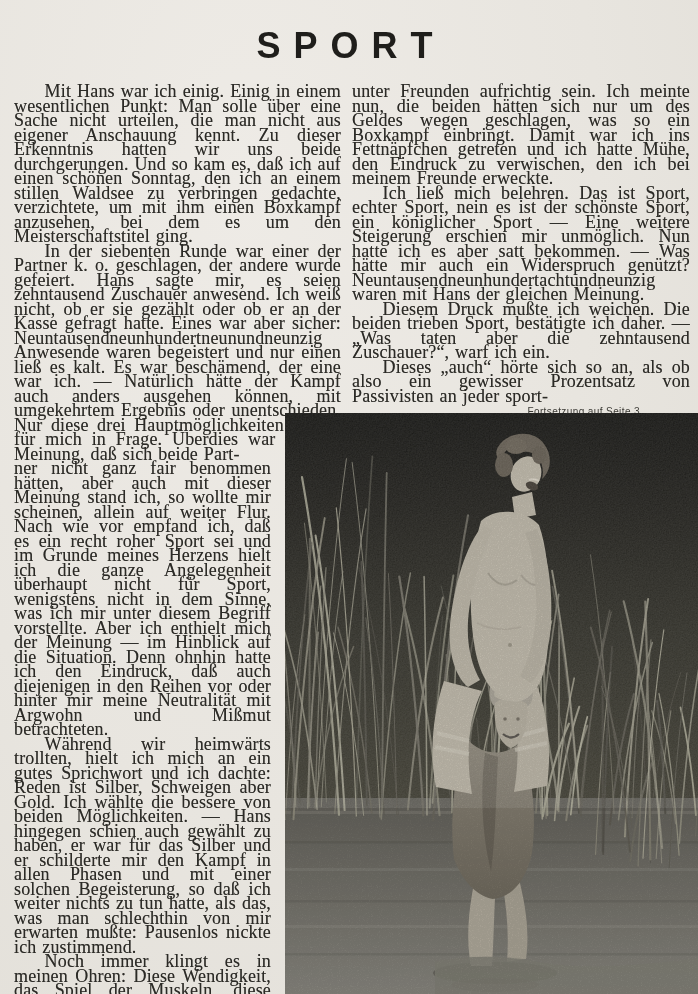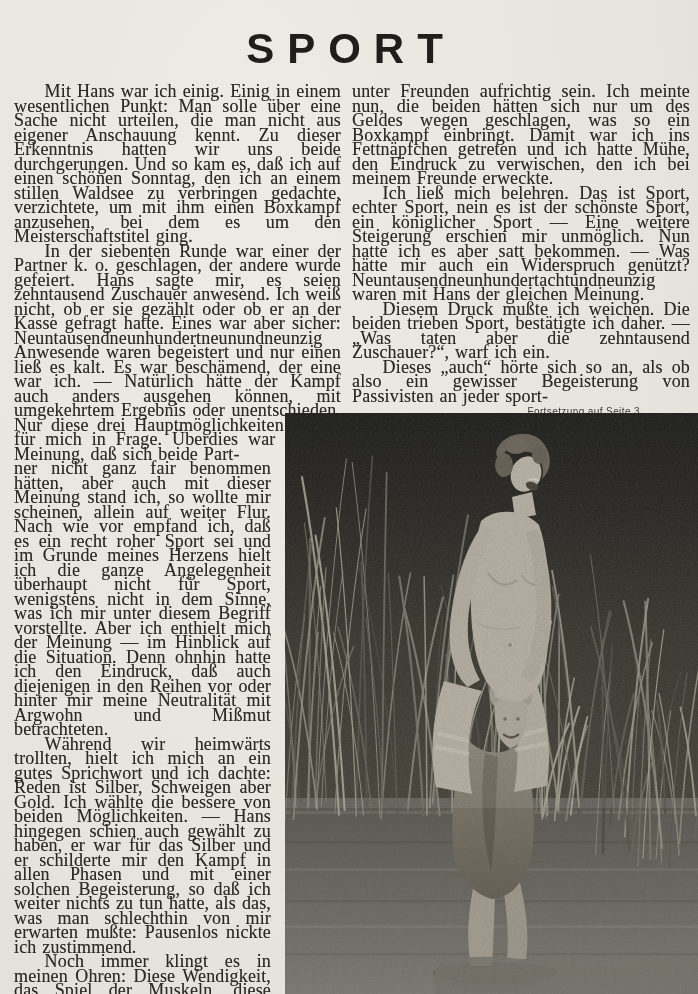--- a/index.html
+++ b/index.html
@@ -6,21 +6,21 @@
   body{
     width:698px;height:994px;position:relative;overflow:hidden;
     background:radial-gradient(ellipse at 35% 18%, #eeebe6 0%, #e8e5df 55%, #e1ded7 100%);
     font-family:"Liberation Serif", serif;
     color:#2b2a26;
   }
   .page-title{
     position:absolute;top:28px;left:0;width:676px;margin:0;
     text-align:center;
     font-family:"Liberation Sans", sans-serif;
-    font-weight:700;font-size:42px;line-height:1;
+    font-weight:700;font-size:36px;line-height:1;
     letter-spacing:13px;padding-left:13px;
     color:#1f1e1b;
   }
   .col{position:absolute;top:84px;}
   .col-left{left:14px;width:327px;}
   .col-right{left:344px;width:338px;margin-left:8px;}
   p.body-par{
     margin:0;text-align:justify;
     font-size:18px;line-height:14.5px;
     word-spacing:1.2px;letter-spacing:.15px;
@@ -73,21 +73,21 @@
     </svg>
   </div>
 
   <div class="photo-caption">„Huckepack!“</div>
 </div>
 
 <div class="col col-right">
   <p class="body-par">unter Freunden aufrichtig sein. Ich meinte nun, die beiden hätten sich nur um des Geldes wegen geschlagen, was so ein Boxkampf einbringt. Damit war ich ins Fettnäpfchen getreten und ich hatte Mühe, den Eindruck zu verwischen, den ich bei meinem Freunde erweckte.</p>
   <p class="body-par indent">Ich ließ mich belehren. Das ist Sport, echter Sport, nein es ist der schönste Sport, ein königlicher Sport — Eine weitere Steigerung erschien mir unmöglich. Nun hatte ich es aber satt bekommen. — Was hätte mir auch ein Widerspruch genützt? Neuntausendneunhundertachtundneunzig waren mit Hans der gleichen Meinung.</p>
   <p class="body-par indent">Diesem Druck mußte ich weichen. Die beiden trieben Sport, bestätigte ich daher. — „Was taten aber die zehntausend Zuschauer?“, warf ich ein.</p>
-  <p class="body-par indent">Dieses „auch“ hörte sich so an, als ob also ein gewisser Begeisterung von Passivisten an jeder sport-</p>
+  <p class="body-par indent">Dieses „auch“ hörte sich so an, als ob also ein gewisser Prozentsatz von Passivisten an jeder sport-</p>
   <p class="continuation">Fortsetzung auf Seite 3</p>
 </div>
 
 <figure class="photo">
   <svg viewBox="0 0 413 581" preserveAspectRatio="none" aria-hidden="true">
     <defs>
       <linearGradient id="gGrass" x1="0" y1="0" x2="0" y2="1">
         <stop offset="0" stop-color="#131311"></stop>
         <stop offset="0.22" stop-color="#1f1e1a"></stop>
         <stop offset="0.55" stop-color="#33322a"></stop>

